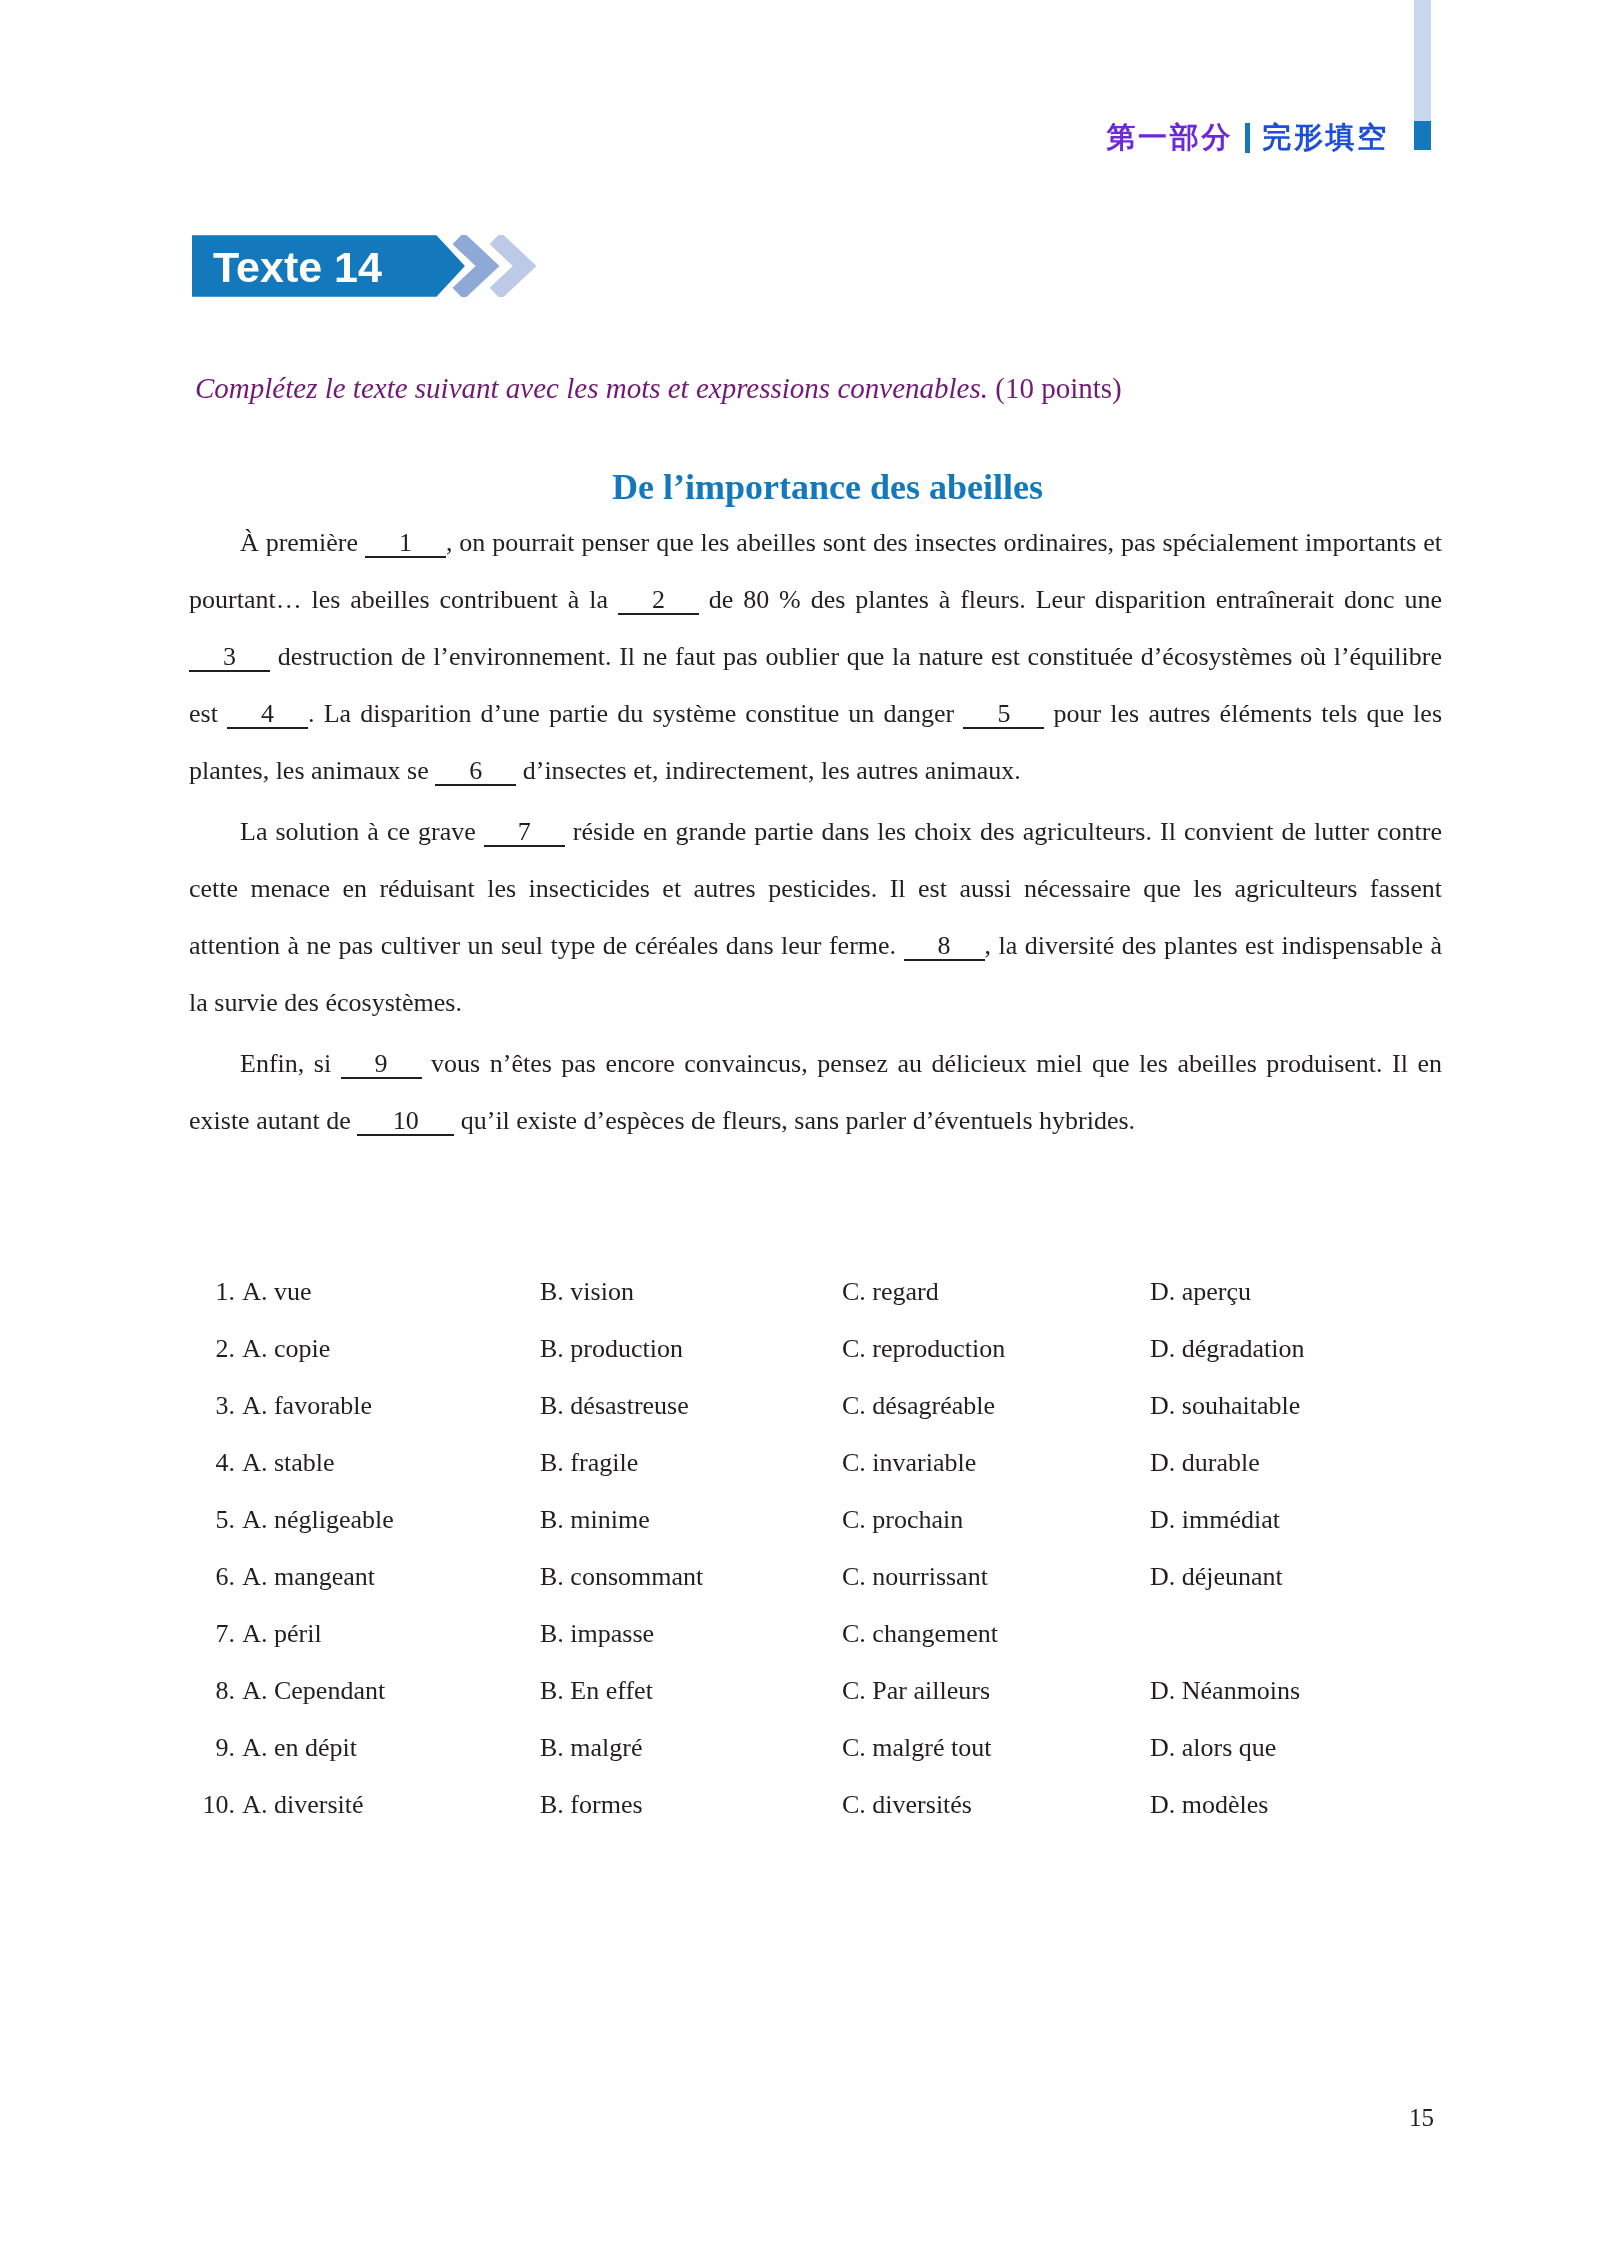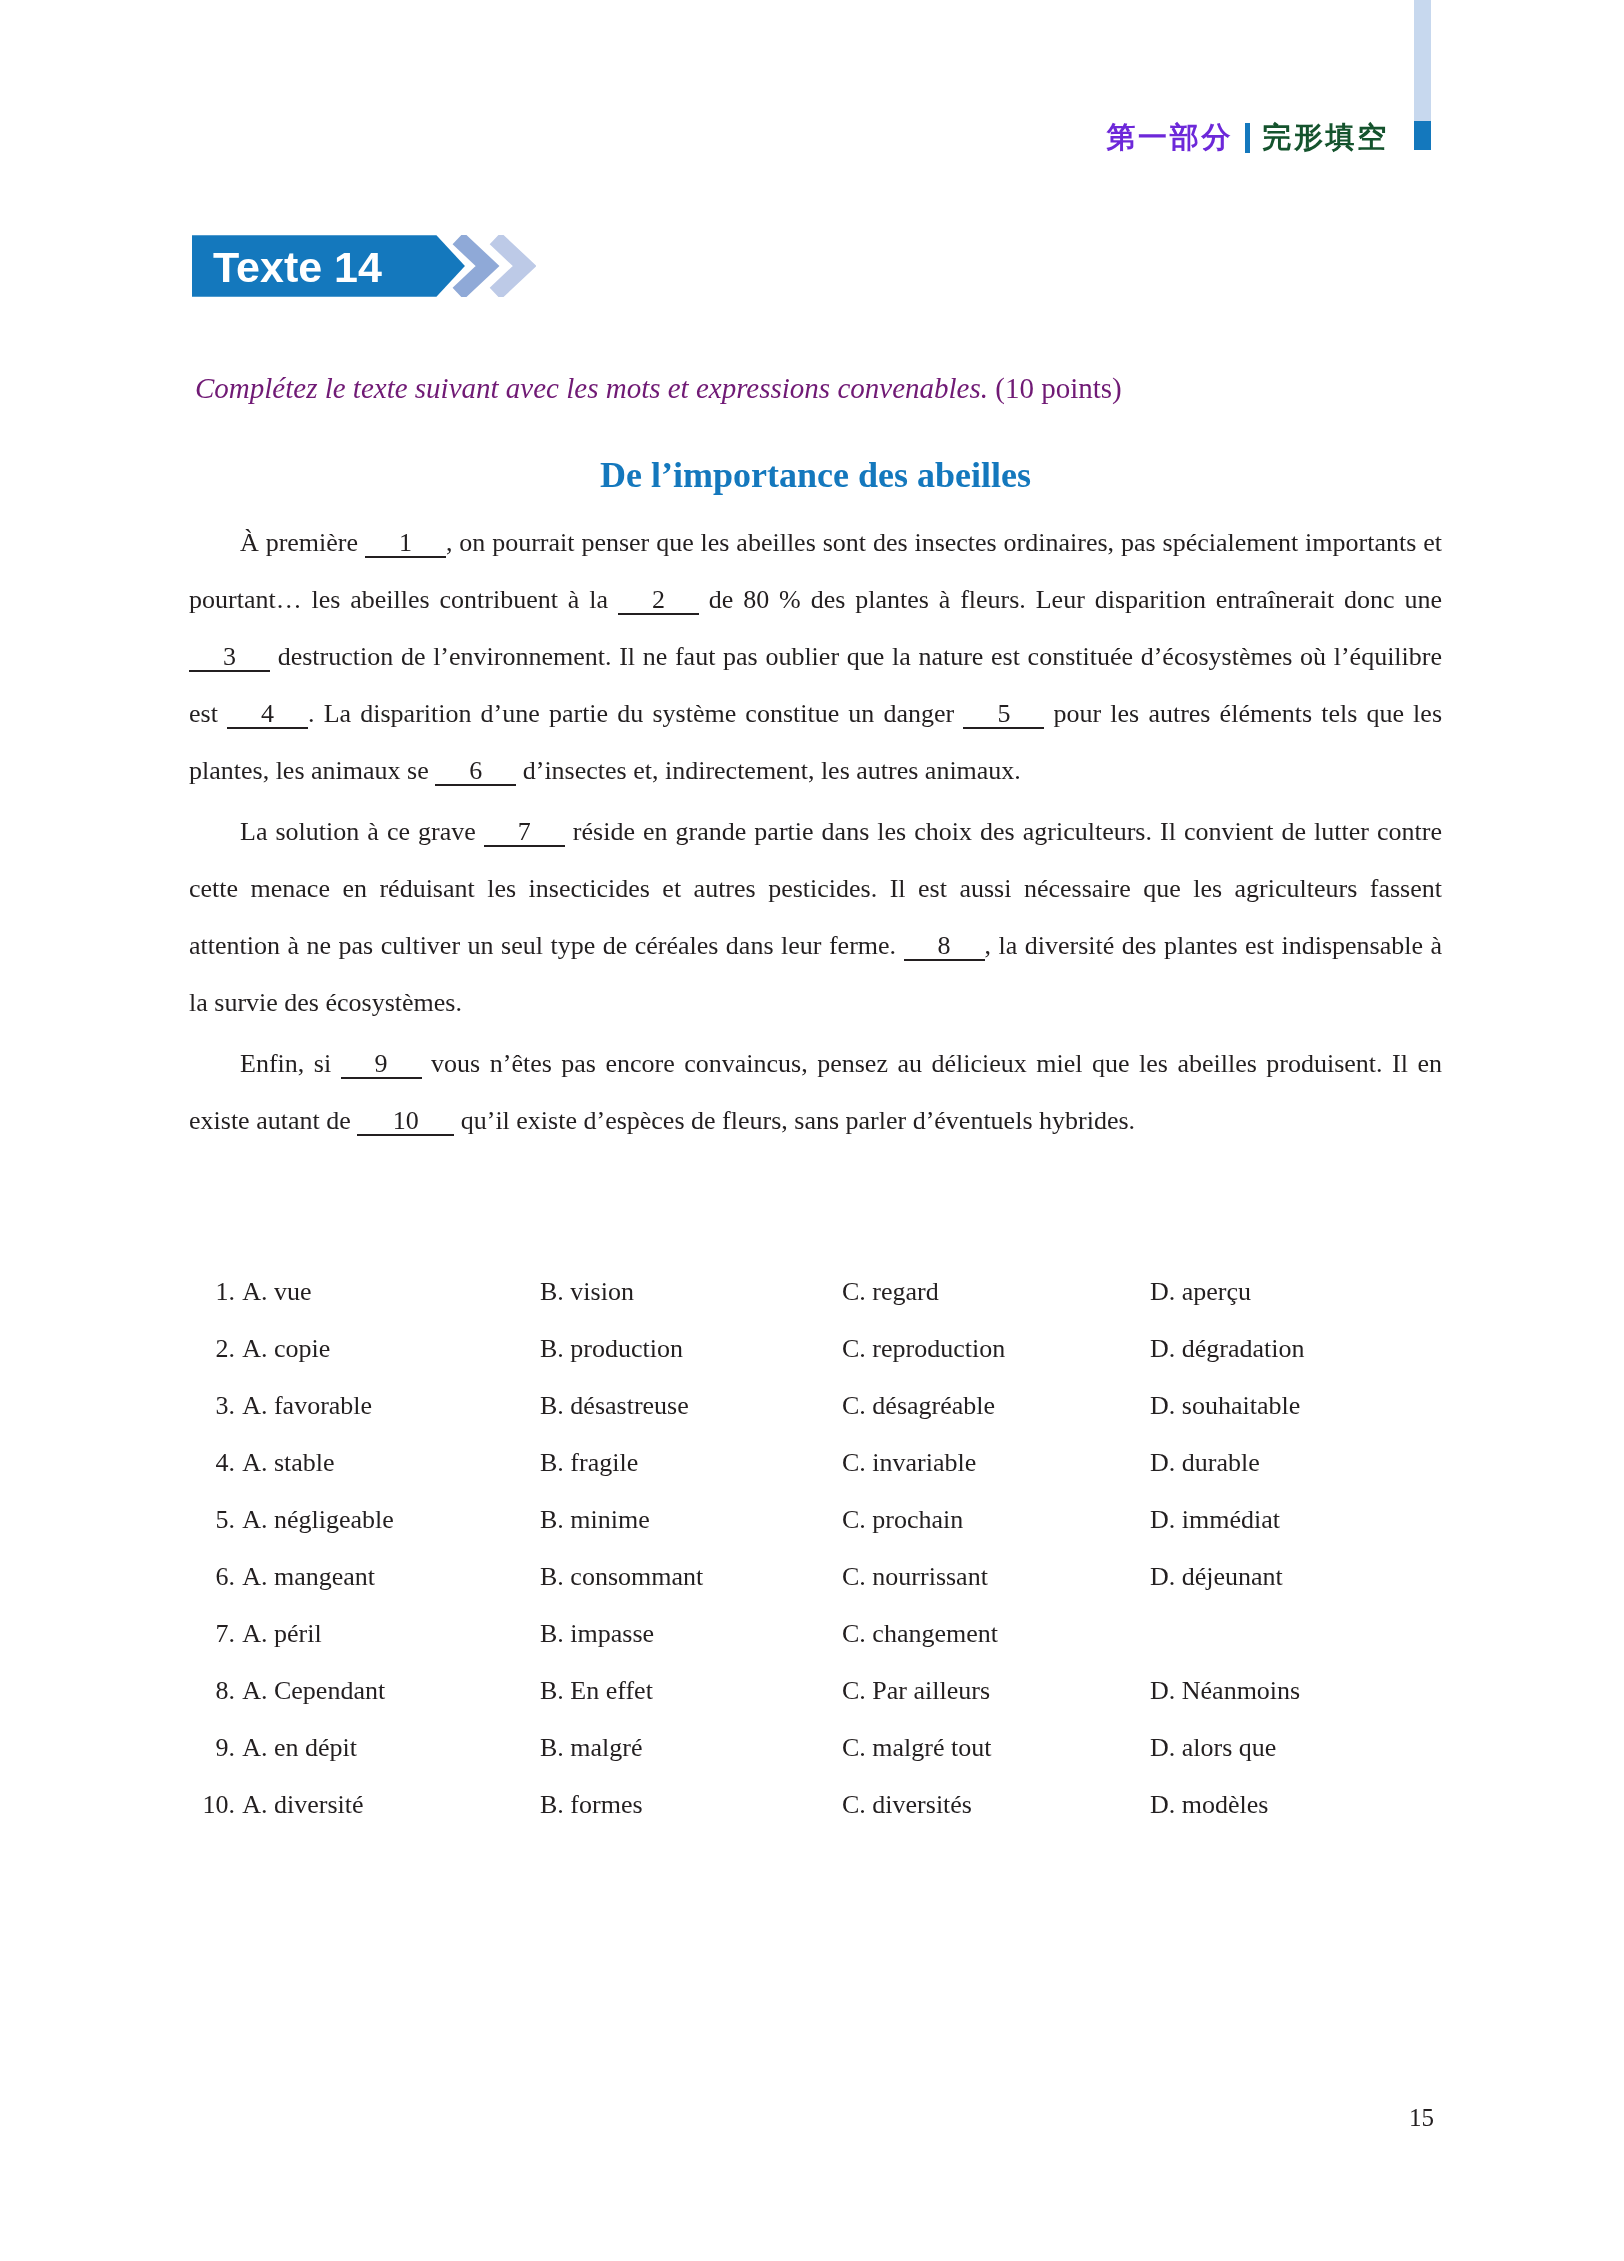--- a/index.html
+++ b/index.html
@@ -11,21 +11,21 @@
 
   
   .header {
     position:absolute; top:118px; right:236px;
     display:flex; align-items:center;
     font-family:"Liberation Sans","DejaVu Sans",sans-serif;
     font-weight:bold; font-size:29px; white-space:nowrap;
   }
   .header .part    { color:#6d28d9; letter-spacing:2.7px; }
   .hsep            { width:5.4px; height:30px; background:#1478bd; margin:0 11.8px; }
-  .header .section { color:#14532d; letter-spacing:2.7px; }
+  .header .section { color:#1d4ed8; letter-spacing:2.7px; }
 
   
   .edge-bar  { position:absolute; left:1414px; top:0; width:17px; }
   .edge-light{ height:121px; background:#c7d8ee; }
   .edge-dark { height:29px;  background:#1478bd; }
 
   
   .banner { position:absolute; left:192px; top:235px; width:344px; height:62px; }
   .banner svg { position:absolute; left:0; top:0; }
   .banner-label {
@@ -36,21 +36,21 @@
 
   
   .instruction {
     position:absolute; left:195px; top:372px;
     font-size:29px; color:#701a75; font-style:italic; white-space:nowrap;
   }
   .instr-points { font-style:normal; }
 
   
   .title {
-    position:absolute; left:184px; top:454px; width:1263px; margin:0;
+    position:absolute; left:184px; top:454px; width:1263px; margin:12px;
     text-align:center; font-size:36px; font-weight:bold; color:#1478bd;
   }
 
   
   .passage {
     position:absolute; left:185px; top:510px; width:1261px;
     font-size:26px; line-height:57px; text-align:justify;
   }
   .passage p { margin:4px; text-indent:51px; }
   .blank {

